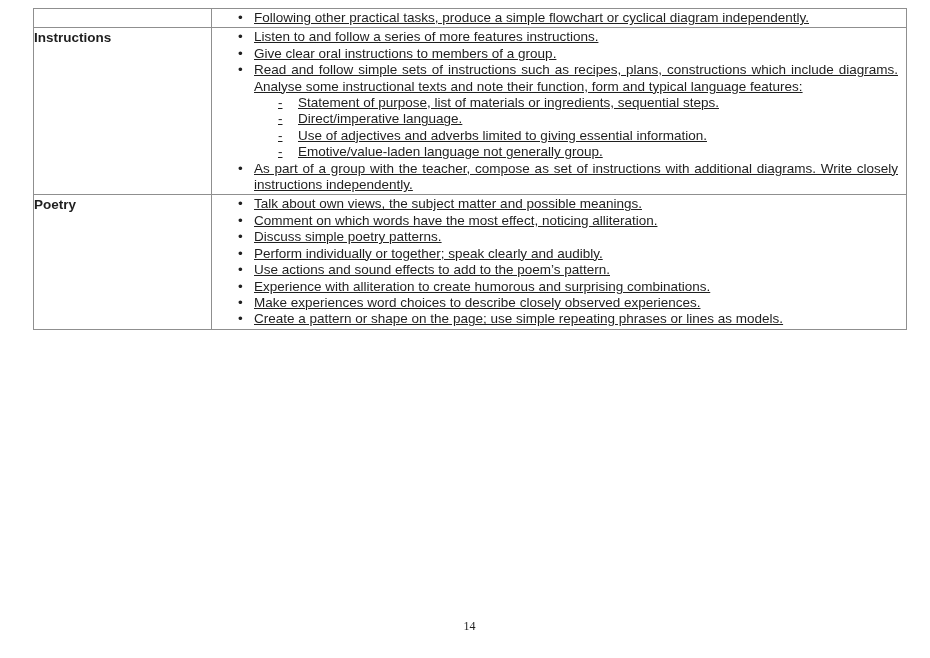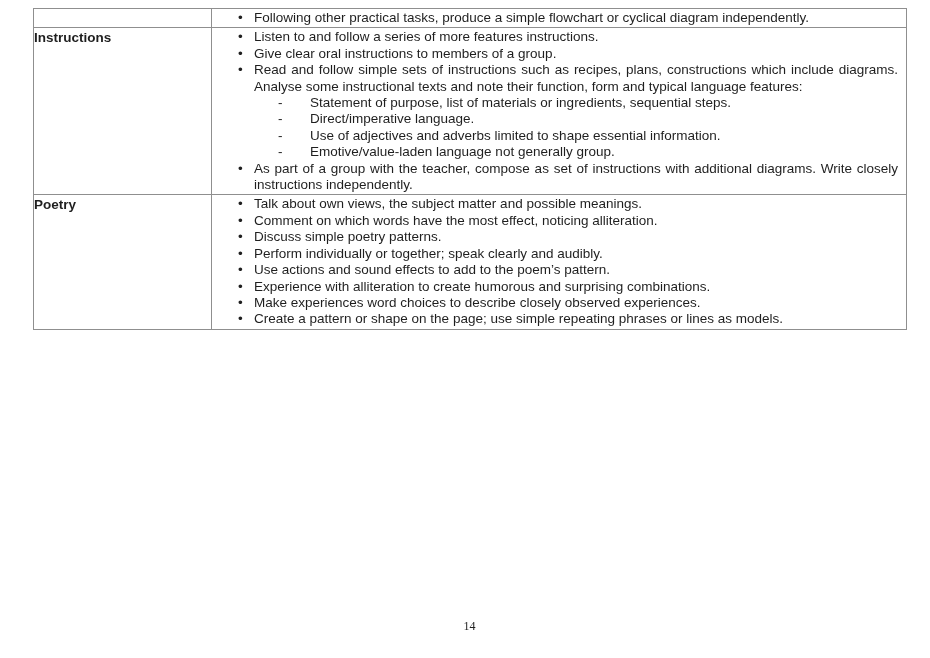--- a/index.html
+++ b/index.html
@@ -38,27 +38,28 @@
   }
   tr.row-first td { height: 17px; }
   .bullet { display: flex; }
   .bullet > .marker {
     flex: 0 0 16px;
     margin-left: 16px;
   }
   .bullet > .btext {
     flex: 1 1 auto;
     text-align: justify;
+    text-decoration: underline;
   }
   .sub { display: flex; }
   .sub > .marker {
     flex: 0 0 20px;
     margin-left: 24px;
   }
-  .sub > .stext { flex: 1 1 auto; text-align: left; margin-left: 12px; }
+  .sub > .stext { flex: 1 1 auto; text-align: left; }
   .page-number {
     position: absolute;
     left: 33px;
     width: 873px;
     top: 619px;
     text-align: center;
     font-family: "Liberation Serif", "DejaVu Serif", serif;
     font-size: 12px;
     color: #1f1f1f;
   }
@@ -103,21 +104,21 @@
               <div class="sub">
                 <span class="marker">-</span>
                 <span class="stext">Statement of purpose, list of materials or ingredients, sequential steps.</span>
               </div>
               <div class="sub">
                 <span class="marker">-</span>
                 <span class="stext">Direct/imperative language.</span>
               </div>
               <div class="sub">
                 <span class="marker">-</span>
-                <span class="stext">Use of adjectives and adverbs limited to shape essential information.</span>
+                <span class="stext">Use of adjectives and adverbs limited to giving essential information.</span>
               </div>
               <div class="sub">
                 <span class="marker">-</span>
                 <span class="stext">Emotive/value-laden language not generally group.</span>
               </div>
             </div>
           </div>
           <div class="bullet">
             <span class="marker">•</span>
             <span class="btext">As part of a group with the teacher, compose as set of instructions with additional diagrams. Write closely instructions independently.</span>

